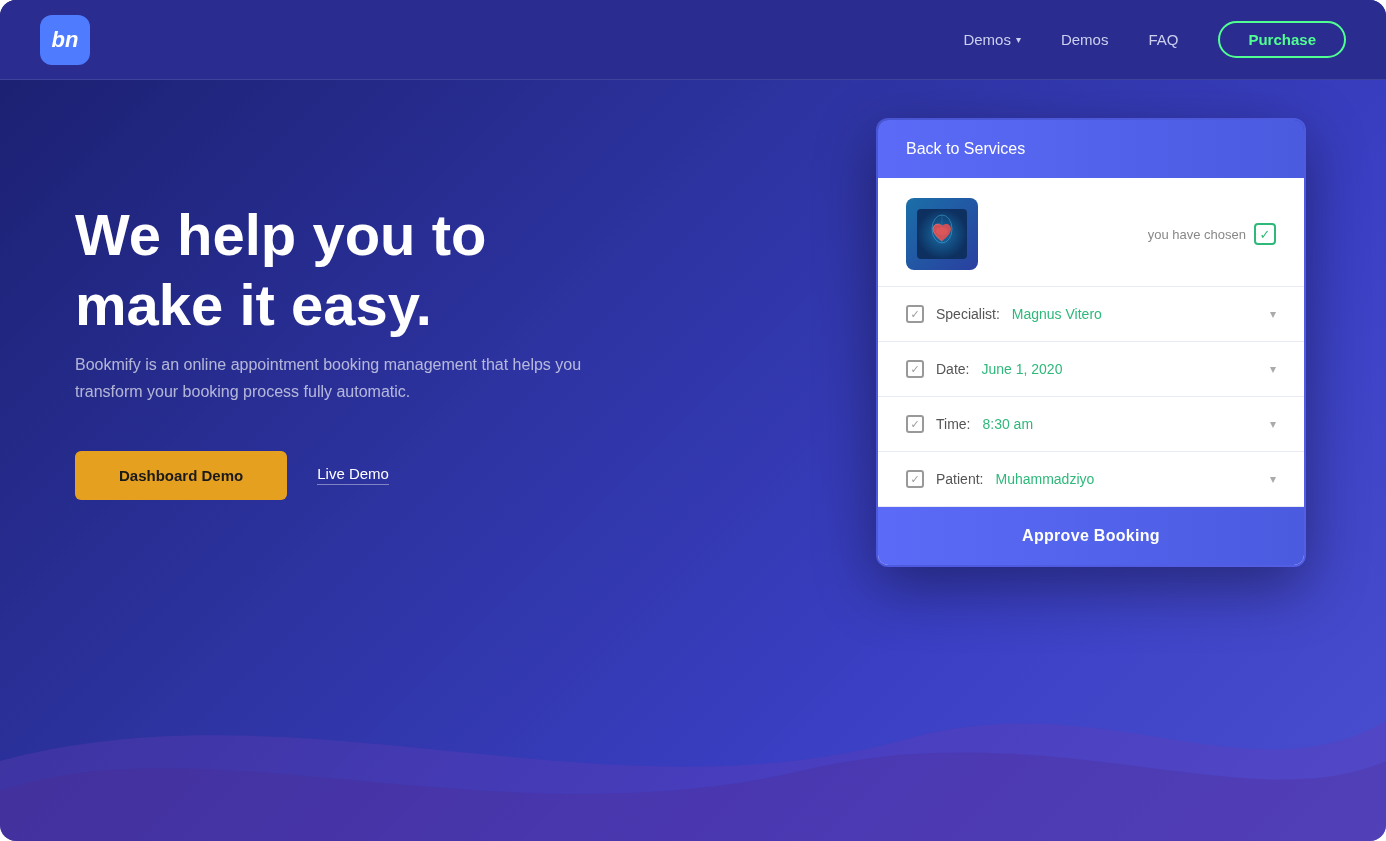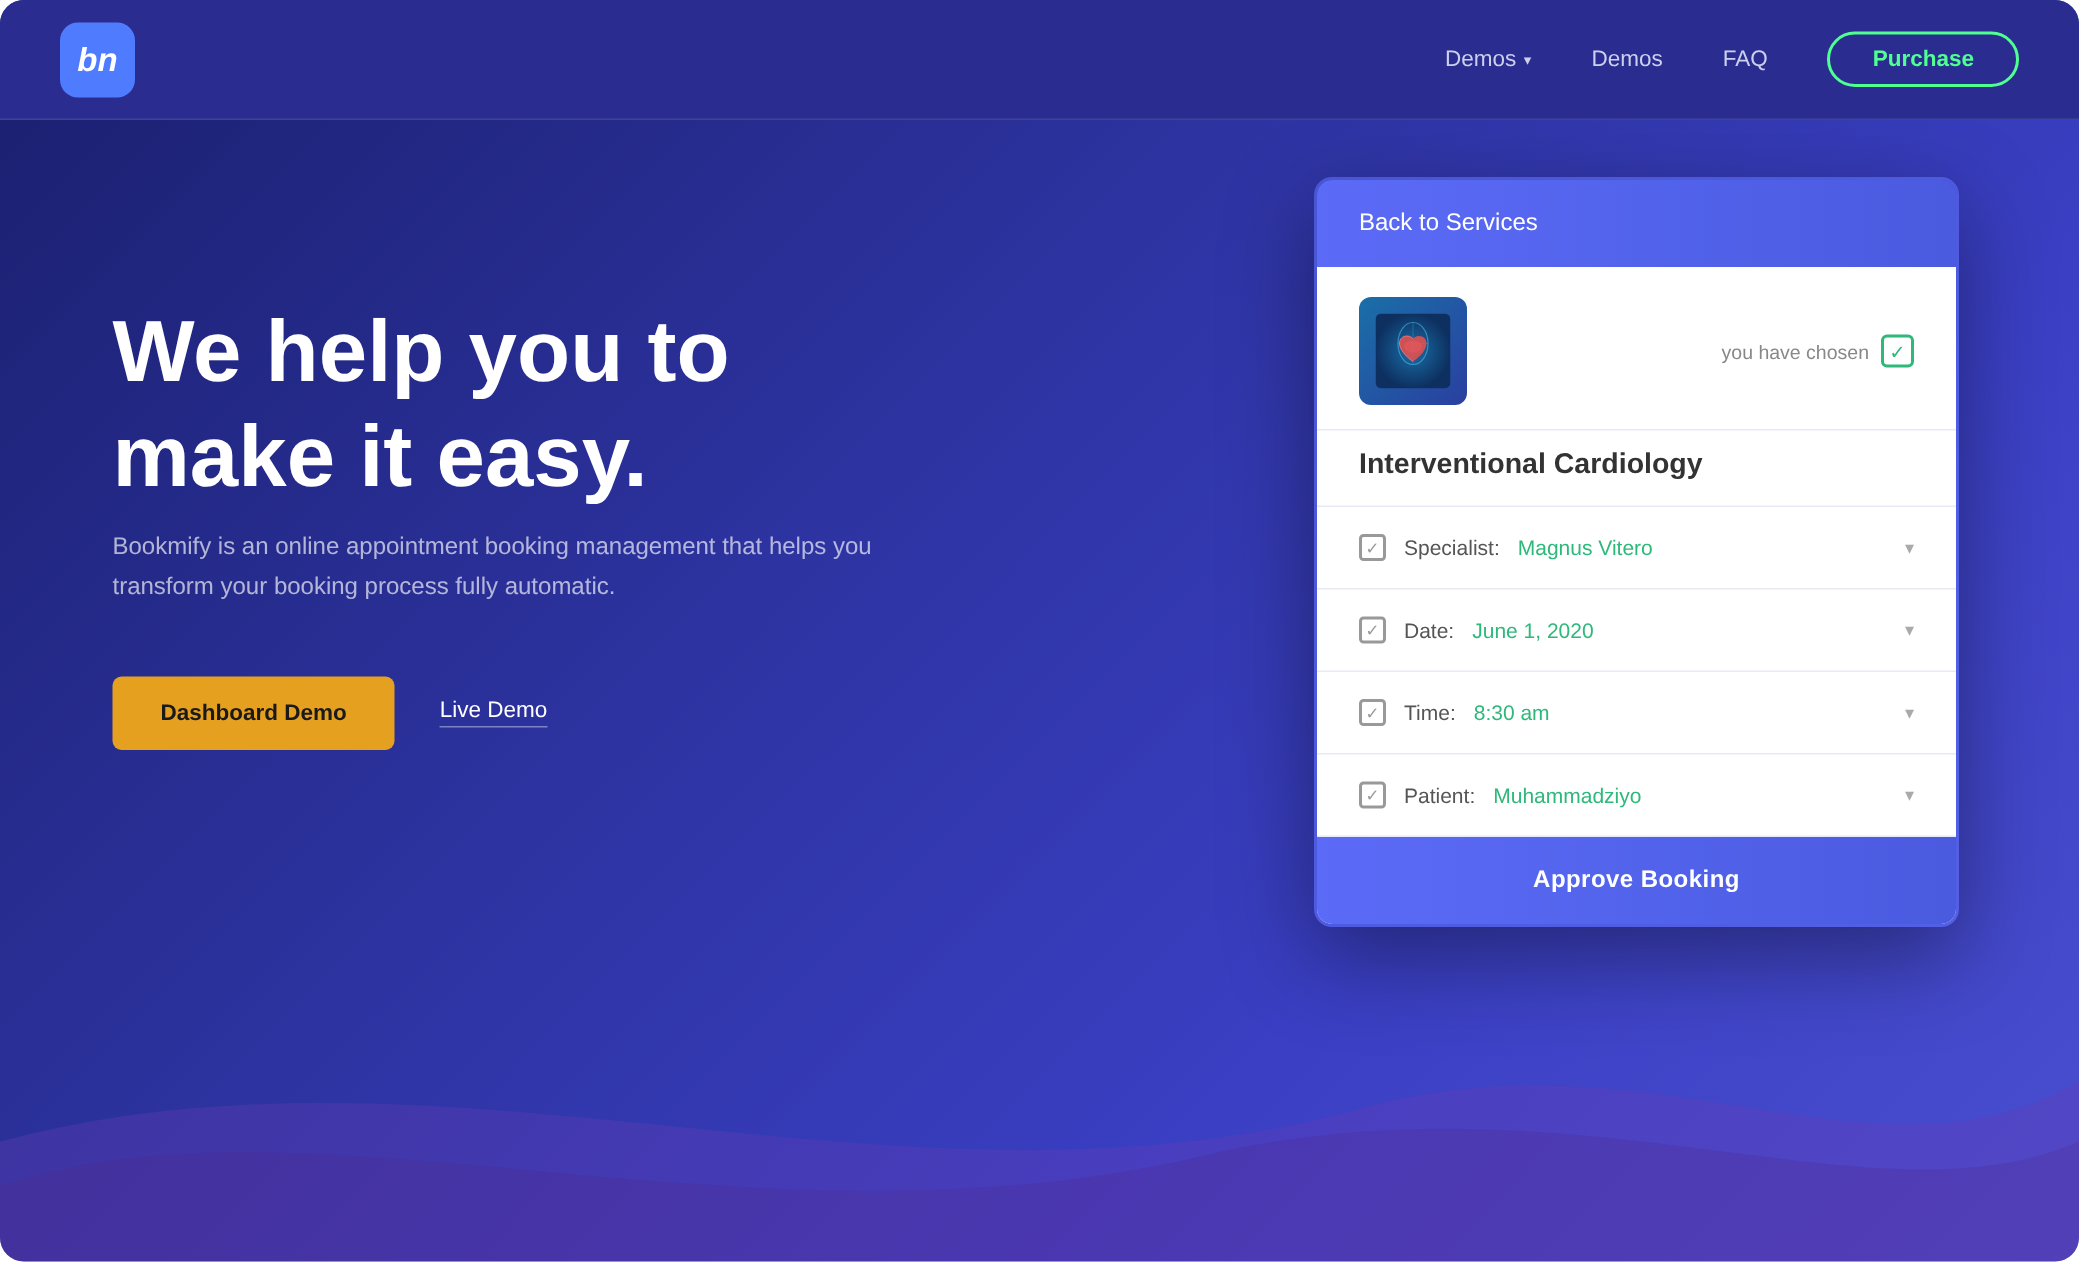--- a/index.html
+++ b/index.html
@@ -51,21 +51,21 @@
       color: #fff; font-size: 58px; font-weight: 700; line-height: 1.2;
       margin-bottom: 12px;
     }
     .hero-desc {
       color: rgba(255,255,255,0.65); font-size: 16px; line-height: 1.7;
       margin-bottom: 45px;
     }
     .hero-buttons { display: flex; align-items: center; gap: 30px; }
     .dashboard-btn {
       background: #e5a020; color: #1a1a1a; font-size: 15px; font-weight: 700;
-      border: none; border-radius: 6px; padding: 16px 32px; cursor: pointer;
+      border: none; border-radius: 6px; padding: 16px 44px; cursor: pointer;
     }
     .live-demo-link {
       color: #fff; font-size: 15px; font-weight: 500; cursor: pointer;
       border-bottom: 1px solid rgba(255,255,255,0.4); padding-bottom: 2px;
     }
 
     
     .booking-wrapper {
       position: absolute; top: 118px; right: 80px;
       width: 430px;
@@ -205,21 +205,20 @@
 
             <ellipse cx="25" cy="22" rx="6" ry="4" fill="#ff6060" opacity="0.3"></ellipse>
           </svg>
         </div>
         <div class="chosen-badge">
           <span>you have chosen</span>
           <div class="check-icon">✓</div>
         </div>
       </div>
 
-      <div class="service-title">Interventional Cardiology</div>
 
       <div class="field-row">
         <div class="field-left">
           <div class="field-check">✓</div>
           <span>Specialist:</span>
           <span class="field-value">Magnus Vitero</span>
         </div>
         <div class="field-right">
           <span class="chevron-down">▾</span>
         </div>

